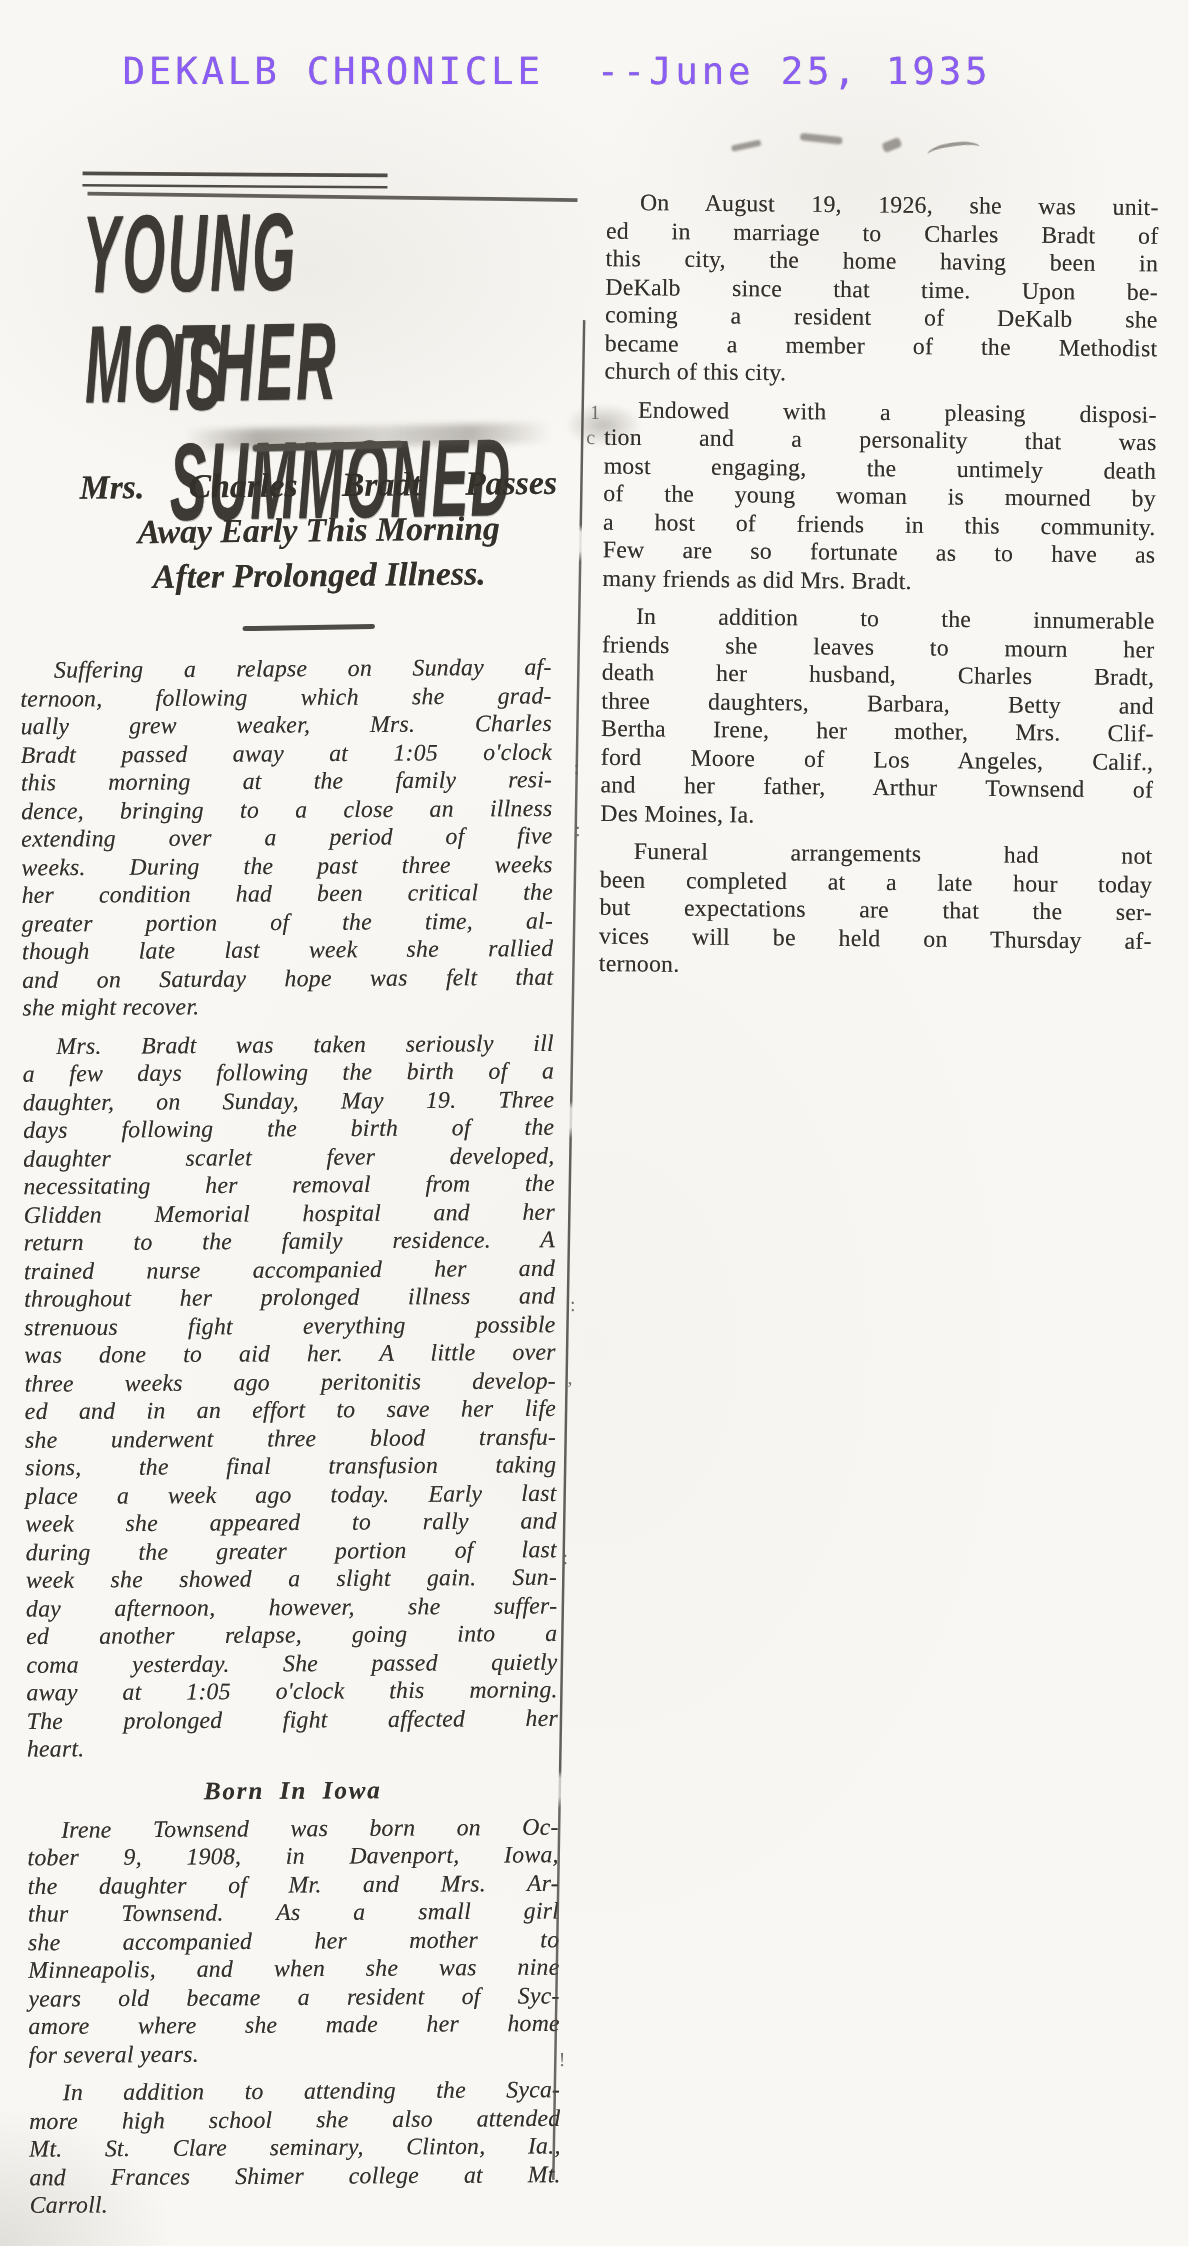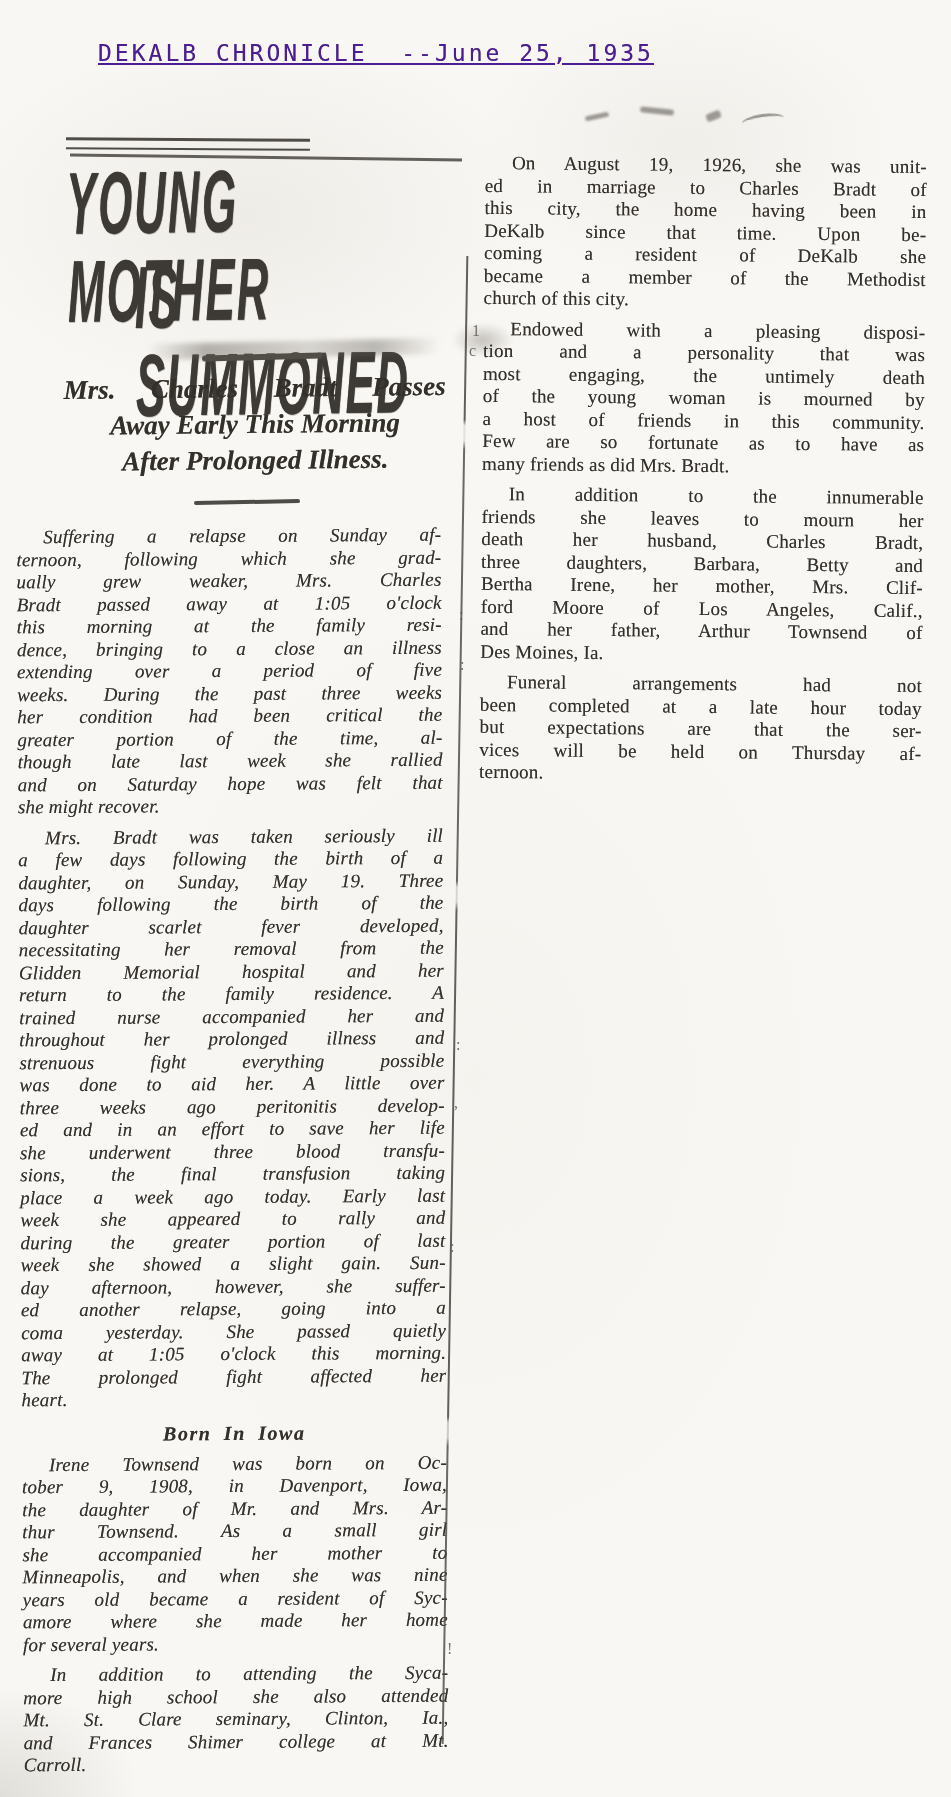--- a/index.html
+++ b/index.html
@@ -5,21 +5,21 @@
   html,body{margin:0;padding:0;background:#ffffff;}
   body{width:951px;height:1797px;position:relative;overflow:hidden;}
   .page{position:absolute;left:0;top:0;width:951px;height:1797px;background:#f9f7f3;overflow:hidden;}
   .page::before{content:"";position:absolute;inset:0;pointer-events:none;
     background:
       radial-gradient(ellipse 420px 260px at 26% 12%, rgba(168,163,155,.13), transparent 70%),
       radial-gradient(ellipse 300px 200px at 72% 8%, rgba(168,163,155,.10), transparent 70%),
       radial-gradient(ellipse 200px 160px at 0% 100%, rgba(140,136,129,.22), transparent 70%),
       radial-gradient(ellipse 500px 700px at 50% 60%, rgba(200,196,188,.07), transparent 75%);}
   .masthead{position:absolute;left:98px;top:40px;font-family:"DejaVu Sans Mono",monospace;
-    font-size:23px;letter-spacing:3px;color:#4c1d95;white-space:pre;text-shadow:0 0 .6px rgba(59,56,51,.55);text-decoration:underline;}
+    font-size:30px;letter-spacing:3px;color:#8b5cf6;white-space:pre;text-shadow:0 0 .6px rgba(59,56,51,.55);}
 
   
   .left-col{position:absolute;left:20px;top:126px;width:425px;height:1680px;font-style:italic;}
   .rule-double{position:absolute;left:46px;top:12px;width:244px;height:7px;
     border-top:3px solid #3e3b36;border-bottom:2px solid #3e3b36;transform:rotate(.4deg);opacity:.9;}
   .rule-long{position:absolute;left:50px;top:30px;width:392px;height:3px;background:#3e3b36;
     transform:rotate(.75deg);opacity:.8;}
   .hl{position:absolute;font-family:"Liberation Sans",sans-serif;font-weight:700;color:#3d3a35;
     transform-origin:left top;line-height:1;font-size:88px;
     text-shadow:0 0 1px rgba(61,58,53,.65), 1px 1px 0 rgba(61,58,53,.25);}

